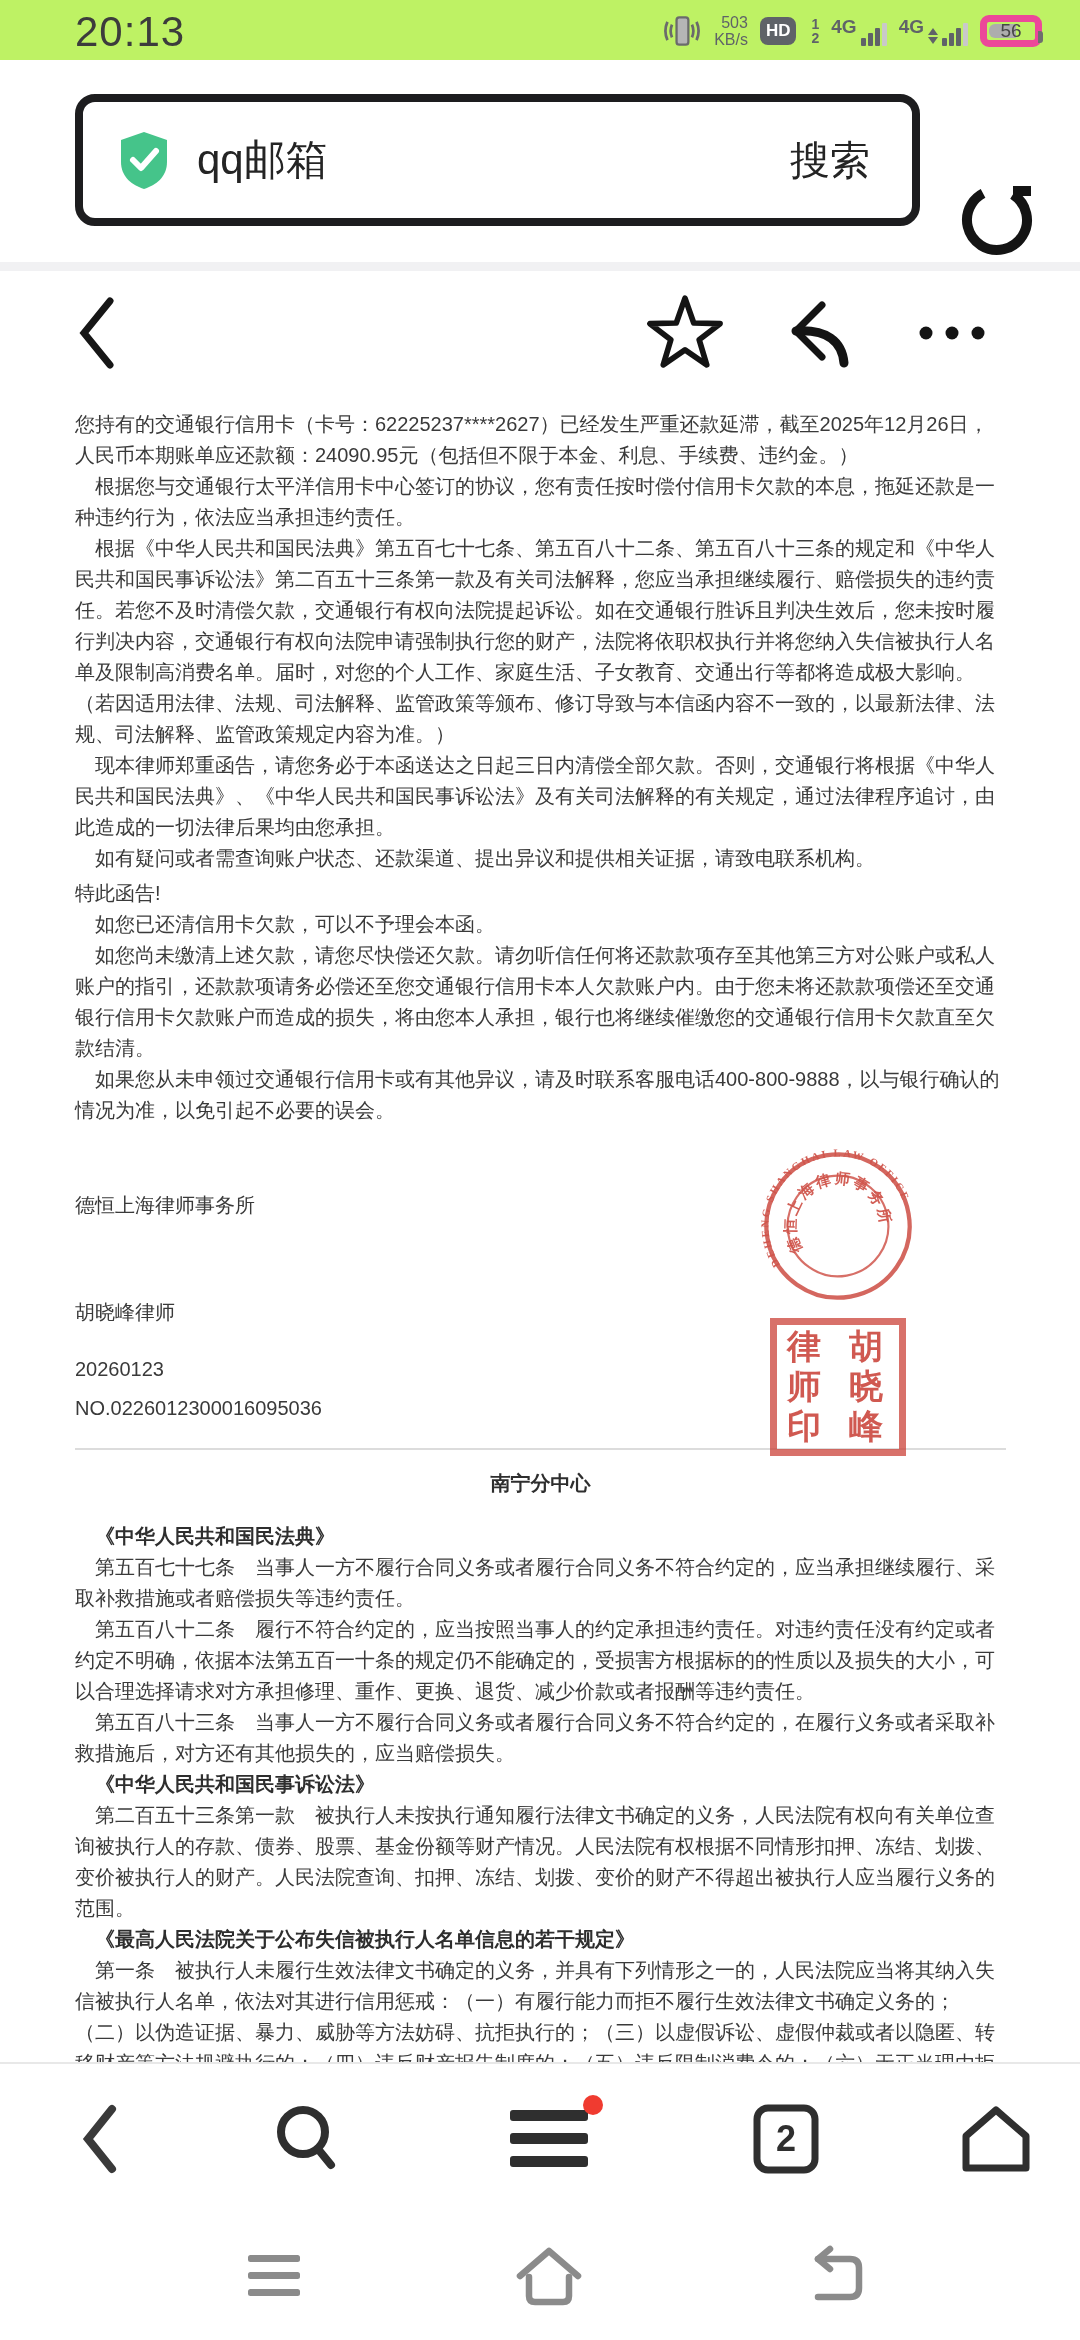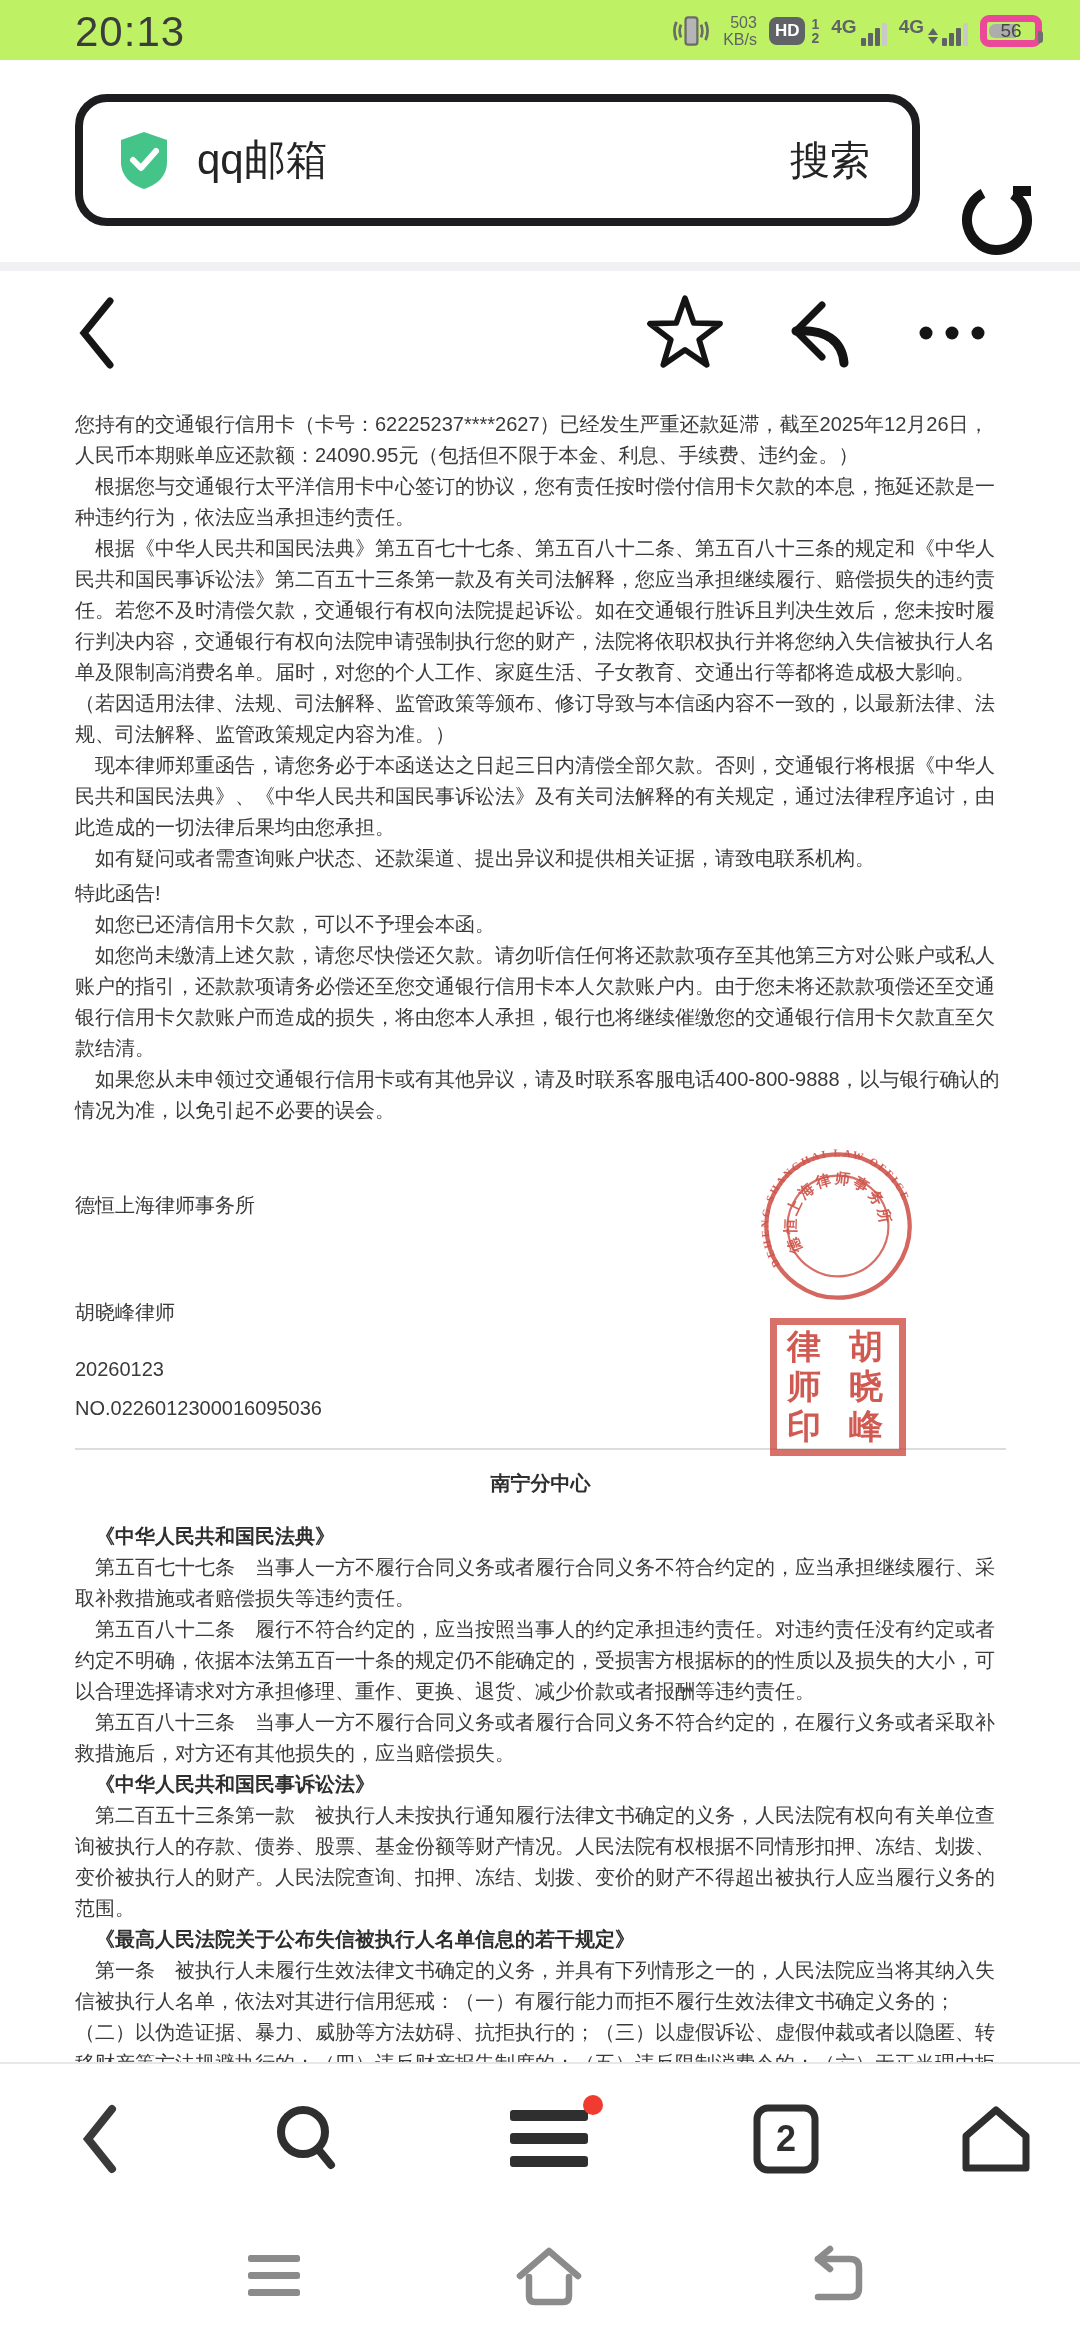--- a/index.html
+++ b/index.html
@@ -4,40 +4,40 @@
 <style>
   * { margin:0; padding:0; box-sizing:border-box; }
   html,body { width:1080px; height:2340px; background:#ffffff; font-family:"Liberation Sans", sans-serif; }
   .page { position:relative; width:1080px; height:2340px; overflow:hidden; background:#bef264; }
 
   
   .status-bar { position:absolute; top:0; left:0; width:1080px; height:60px; display:flex; align-items:center; }
   .time { position:absolute; left:75px; top:8px; font-size:42px; color:#3c3c3c; letter-spacing:1px; }
   .status-right { position:absolute; right:38px; top:6px; height:50px; display:flex; align-items:center; gap:12px; color:#5f6368;justify-content:flex-end; }
   .speed { font-size:16px; line-height:17px; text-align:right; color:#5f6368; }
-  .hd-wrap { display:flex; align-items:center; gap:6px; }
+  .hd-wrap { display:flex; align-items:center; gap:15px; }
   .hd-badge { background:#5f6368; color:#fff; font-weight:bold; font-size:17px; border-radius:8px; padding:4px 6px; }
   .sim-col { display:flex; flex-direction:column; font-size:14px; line-height:14px; font-weight:bold; color:#5f6368; }
   .net { display:flex; align-items:flex-end; gap:2px; }
   .net .g { font-size:19px; font-weight:bold; margin-right:2px; margin-bottom:8px; }
   .bars { display:flex; align-items:flex-end; gap:2px; height:24px; }
   .bars i { display:block; width:5px; background:#5f6368; border-radius:1px; }
   .bars i.dim { background:#c9c9c9; }
   .updown { display:flex; flex-direction:column; gap:2px; margin-right:2px; margin-bottom:2px; }
   .updown b { width:0; height:0; border-left:5px solid transparent; border-right:5px solid transparent; }
   .updown b.up { border-bottom:7px solid #5f6368; }
   .updown b.dn { border-top:7px solid #5f6368; }
   .battery { position:relative; width:62px; height:32px; border:7px solid #ec4899; border-radius:9px; display:flex; align-items:center; justify-content:center; }
   .battery .fill { position:absolute; left:2px; top:2px; bottom:2px; width:56%; background:#adadad; border-radius:6px 0 0 6px; }
   .battery .pct { position:relative; font-size:19px; color:#474747; }
   .battery .nub { position:absolute; right:-8px; top:9px; width:5px; height:12px; background:#6e6e6e; border-radius:0 3px 3px 0; }
 
   
   .search-header { position:absolute; top:60px; left:0; width:1080px; height:202px; background:#fff; }
-  .search-pill { position:absolute; left:75px; top:34px; width:845px; height:132px; border:8px solid #1d1d1f; border-radius:32px; display:flex; align-items:center; padding:0 42px 0 34px; background:#fff; }
+  .search-pill { position:absolute; left:75px; top:34px; width:845px; height:132px; border:8px solid #1d1d1f; border-radius:20px; display:flex; align-items:center; padding:0 42px 0 34px; background:#fff; }
   .shield { width:54px; height:60px; flex:0 0 auto; }
   .query { margin-left:26px; font-size:42px; color:#242424; flex:1 1 auto; white-space:nowrap; overflow:hidden; }
   .search-btn { font-size:40px; color:#242424; flex:0 0 auto; }
   .refresh-icon { position:absolute; left:955px; top:118px; width:84px; height:84px; }
 
   
   .divider-band { position:absolute; top:262px; left:0; width:1080px; height:9px; background:#f1f1f3; }
 
   
   .page-toolbar { position:absolute; top:271px; left:0; width:1080px; height:124px; background:#fff; }

